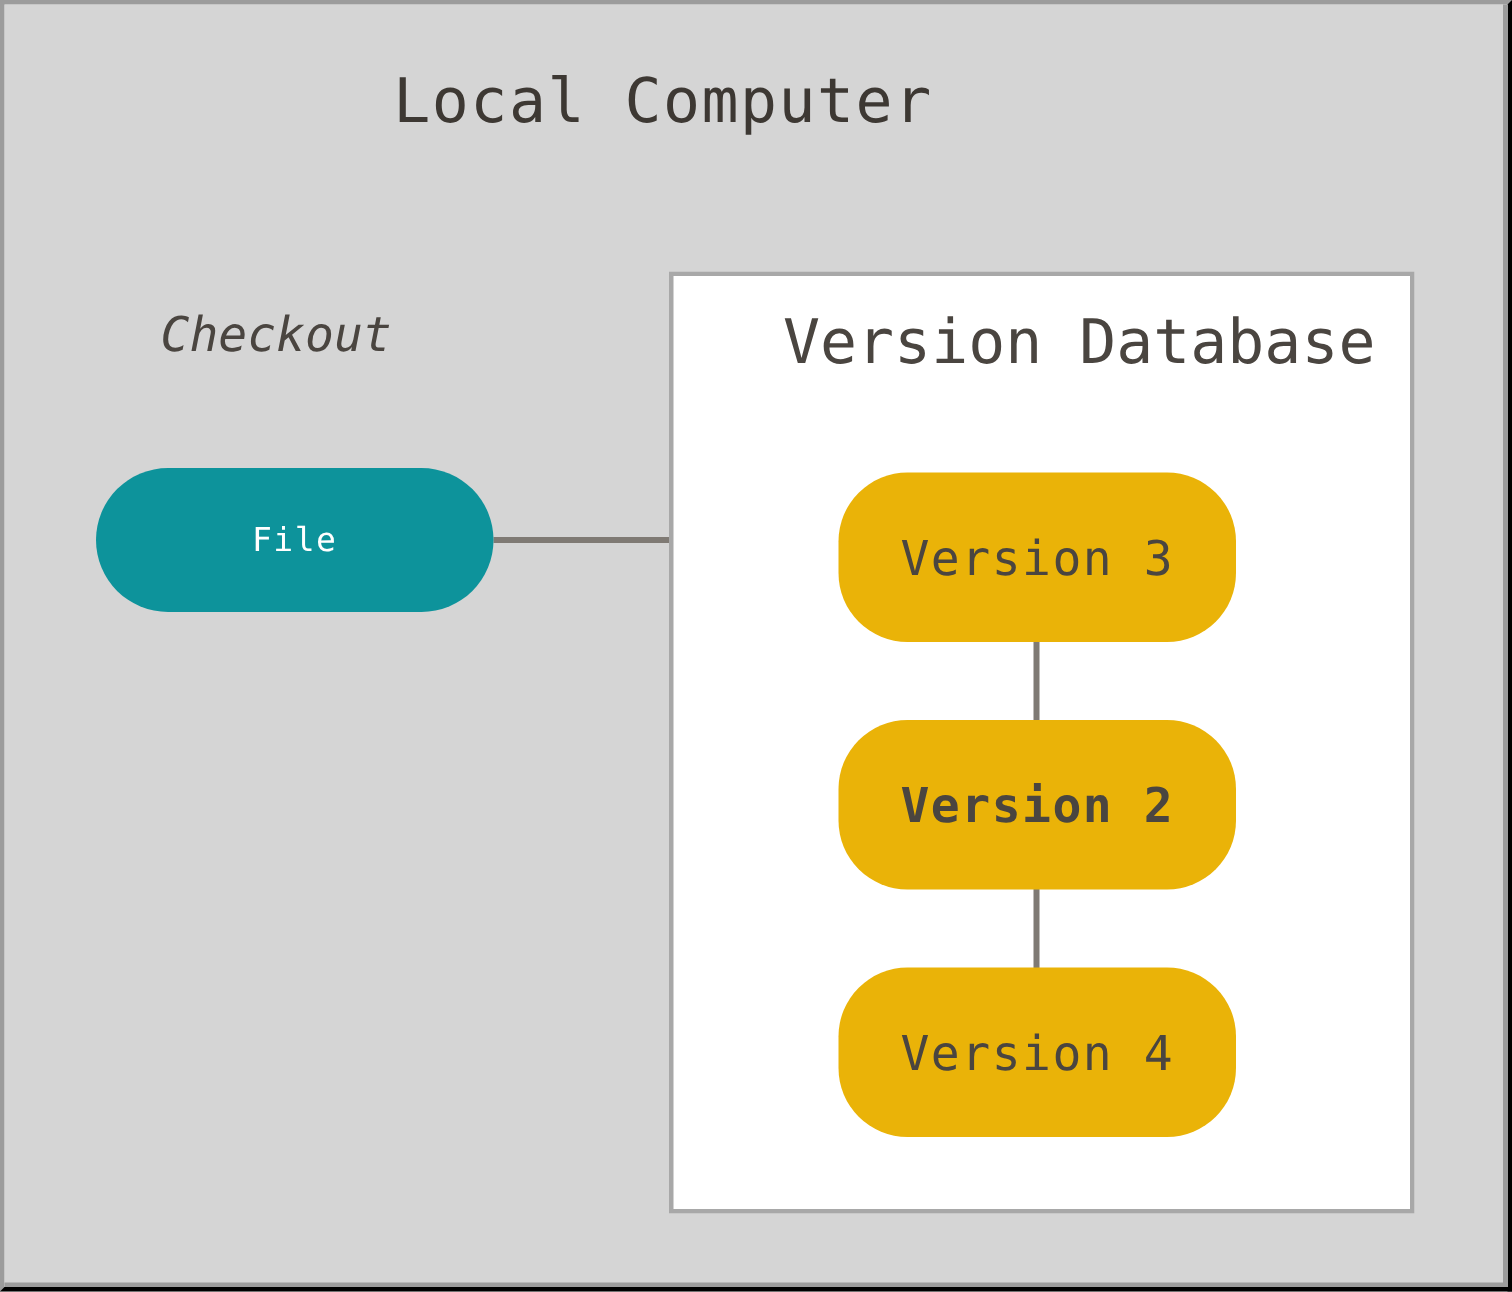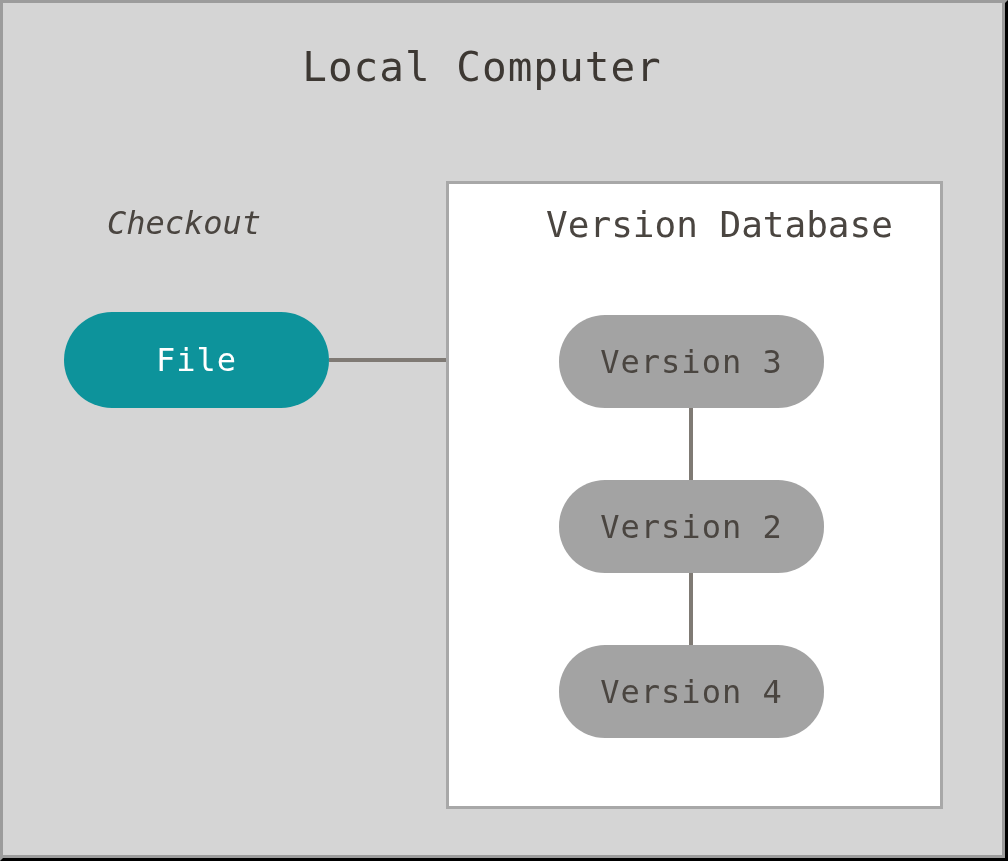--- a/index.html
+++ b/index.html
@@ -43,21 +43,20 @@
     position: absolute;
     left: 0;
     top: 40px;
     width: 878px;
     text-align: center;
     font-family: "DejaVu Sans Mono", monospace;
     font-size: 41px;
     letter-spacing: 1px;
     color: #3d3833;
     white-space: pre;
-    margin-left: 40px;
   }
 
   
   .checkout-label {
     position: absolute;
     left: 104px;
     top: 201px;
     font-family: "DejaVu Sans Mono", monospace;
     font-size: 32px;
     color: #4a4540;
@@ -73,21 +72,21 @@
     width: 265px;
     height: 96px;
     border-radius: 48px;
     background: #0d939b;
     display: flex;
     align-items: center;
     justify-content: center;
   }
   .file-pill-label {
     font-family: "DejaVu Sans Mono", monospace;
-    font-size: 32px;
+    font-size: 22px;
     color: #ffffff;
     letter-spacing: 1px;
     white-space: pre;
   }
 
   
   .db-panel {
     position: absolute;
     left: 443px;
     top: 178px;
@@ -97,46 +96,46 @@
     border: 3px solid #a8a8a8;
     box-sizing: border-box;
   }
   .db-panel-title {
     position: absolute;
     left: 443px;
     top: 201px;
     width: 547px;
     text-align: center;
     font-family: "DejaVu Sans Mono", monospace;
-    font-size: 36px;
+    font-size: 41px;
     color: #4a4540;
     white-space: pre;
   }
 
   
   .version-pill {
     position: absolute;
     left: 556px;
     width: 265px;
-    height: 93px;
+    height: 113px;
     border-radius: 46px;
-    background: #a3a3a3;
+    background: #eab308;
     display: flex;
     align-items: center;
     justify-content: center;
   }
   .version-pill-label {
     font-family: "DejaVu Sans Mono", monospace;
     font-size: 32px;
     color: #4a4540;
     letter-spacing: 1px;
     white-space: pre;
   }
   #version-pill-0 { top: 312px; }
-  #version-pill-1 { top: 477px; }
+  #version-pill-1 { top: 477px; font-weight: bold; }
   #version-pill-2 { top: 642px; }
 
   
   .connector-h {
     position: absolute;
     left: 326px;
     top: 355px;
     width: 232px;
     height: 4px;
     background: #7f7a74;

